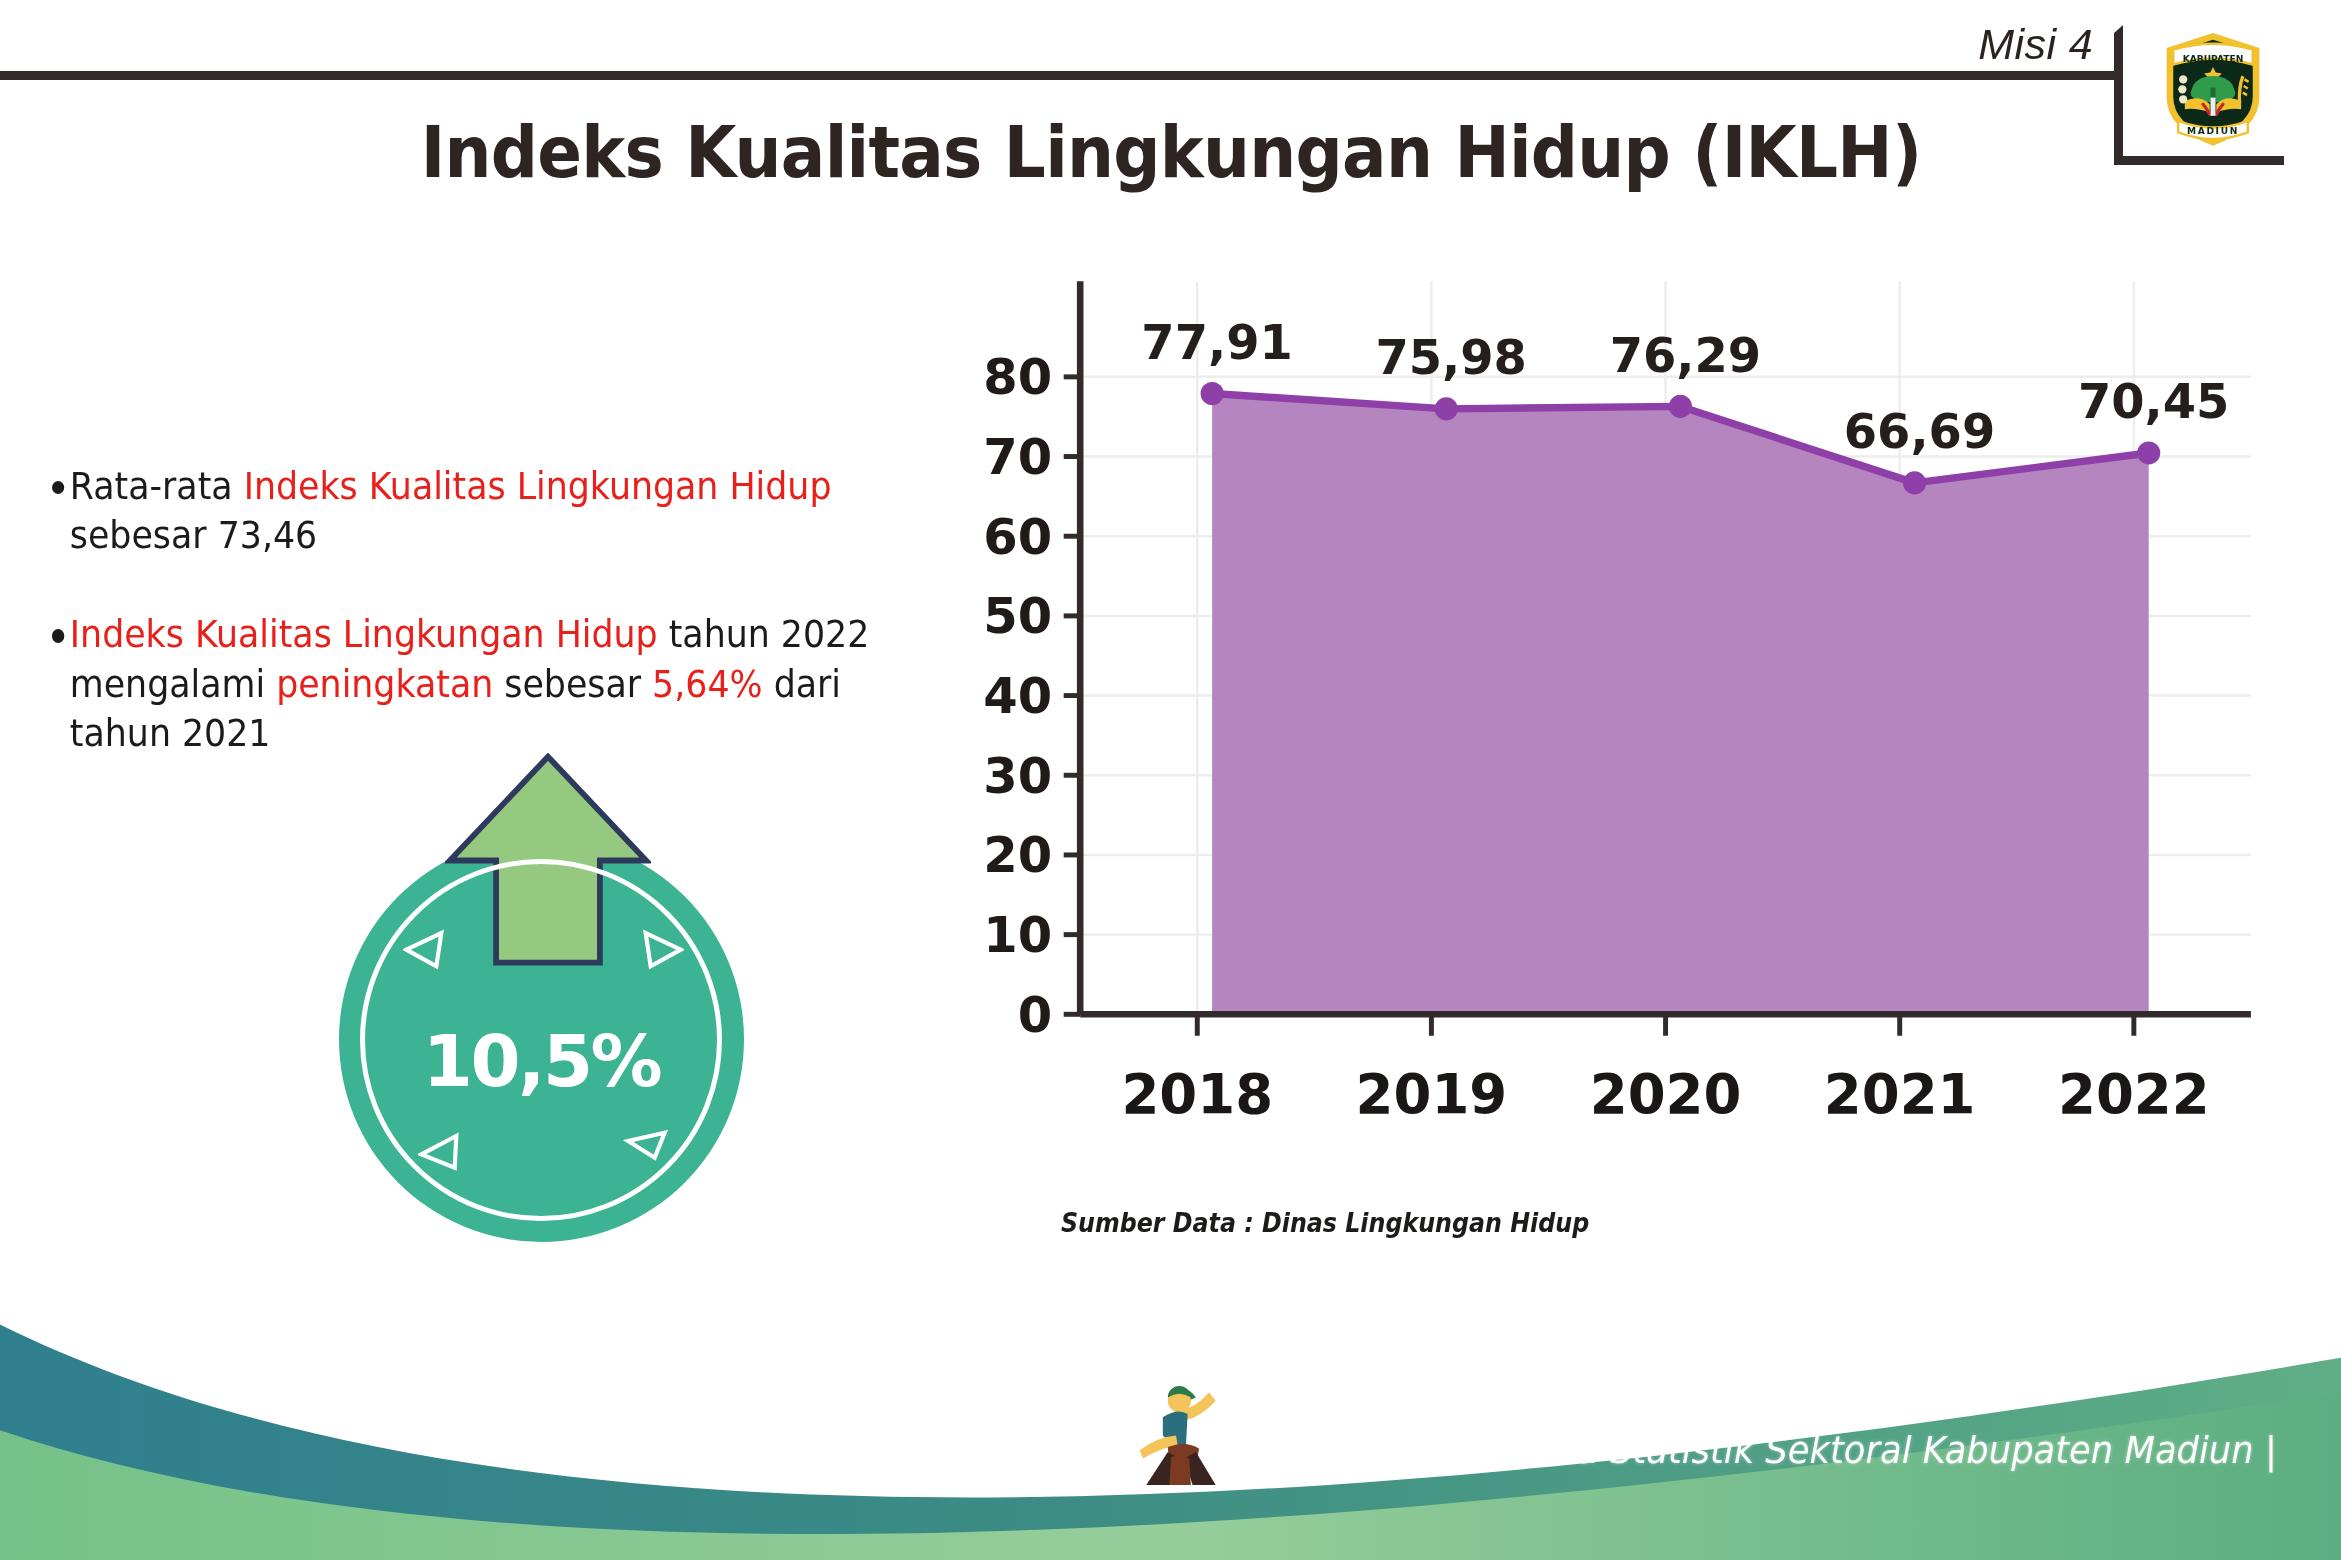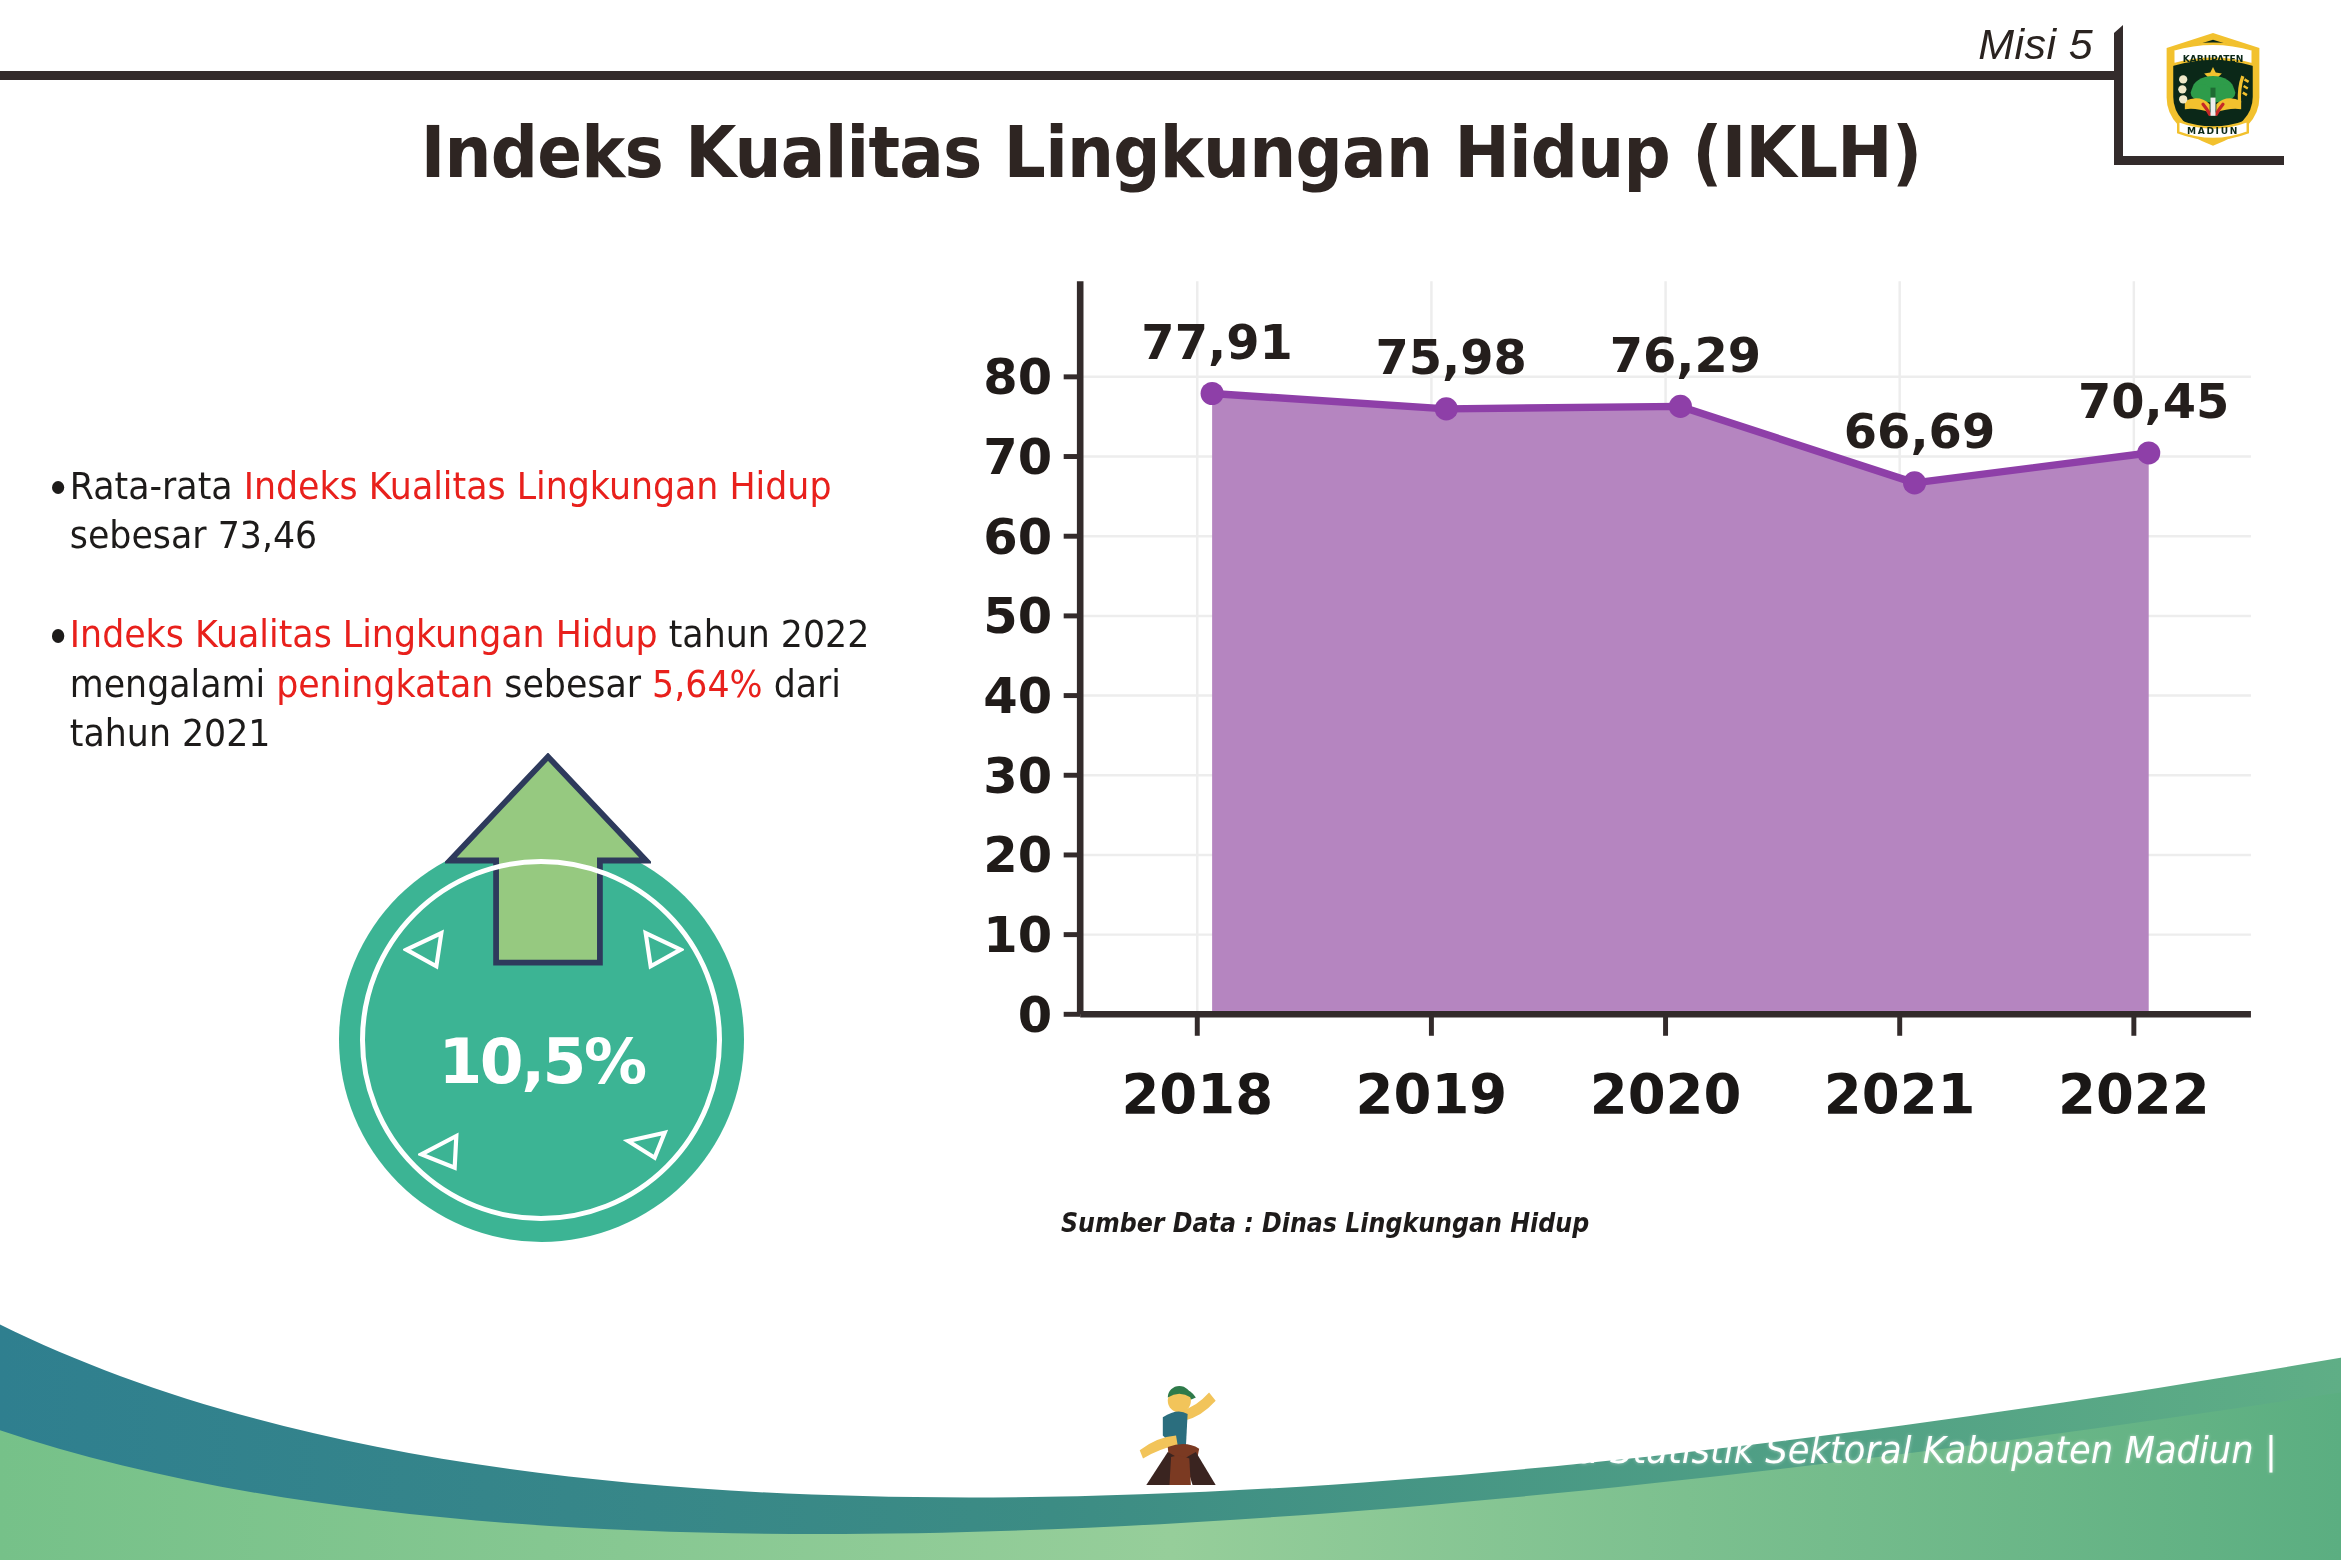--- a/index.html
+++ b/index.html
@@ -96,21 +96,21 @@
     border-radius:50%;
     border:5px solid #ffffff;
     box-sizing:border-box;
     z-index:4;
     pointer-events:none;
   }
   .badge-pct{
     position:absolute;left:15px;top:84px;width:405px;height:405px;
     display:flex;align-items:center;justify-content:center;
     font-family:"DejaVu Sans", sans-serif;
-    font-weight:700;font-size:63px;color:#ffffff;
+    font-weight:700;font-size:72px;color:#ffffff;
     letter-spacing:-2.5px;
     z-index:5;
     padding-top:43px;box-sizing:border-box;
   }
   .tick-tri{position:absolute;z-index:5;}
 
   
   .chart{
     position:absolute;left:958px;top:281px;width:1321px;height:925px;
   }
@@ -143,21 +143,21 @@
     position:absolute;left:1138px;bottom:71px;width:86px;height:109px;
   }
 </style>
 </head>
 <body>
 
 <div class="slide">
 
   <div class="header-rule"></div>
 
-  <div class="misi-label">Misi 5</div>
+  <div class="misi-label">Misi 4</div>
 
   <div class="logo-bracket">
     <div class="vbar"></div>
     <div class="hbar"></div>
   </div>
 
   <div class="madiun-logo">
     <svg viewBox="0 0 128 146" width="106" height="121">
 
       <path d="M64 6 L120 24 L120 84 Q120 122 64 142 Q8 122 8 84 L8 24 Z" fill="#F2C12E"></path>

